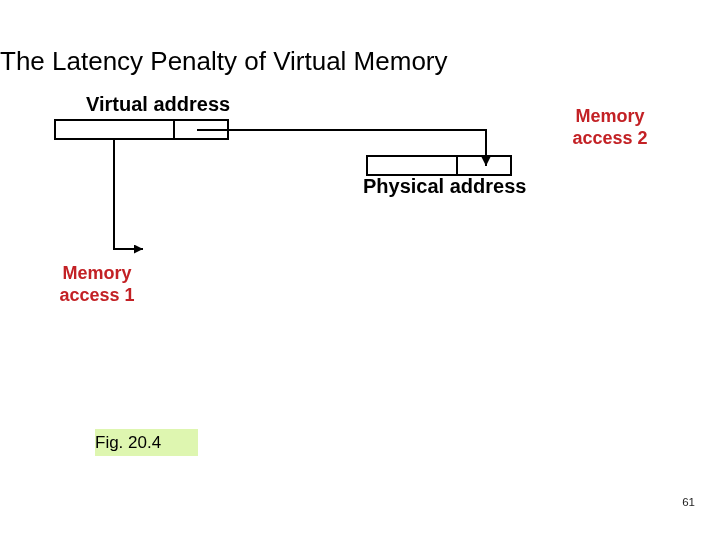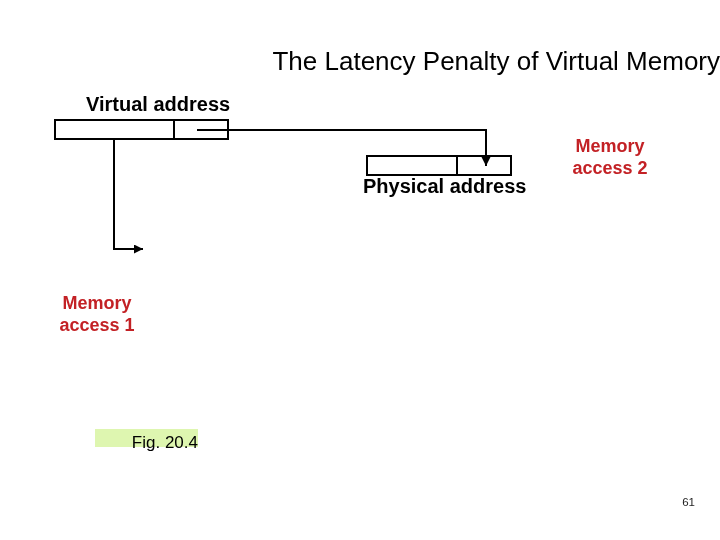--- a/index.html
+++ b/index.html
@@ -16,21 +16,21 @@
     overflow: hidden;
   }
   .slide {
     position: relative;
     width: 720px; height: 540px;
     background: #ffffff;
   }
   .abs { position: absolute; }
   .title {
     left: 0; right: 0; top: 47px;
-    text-align: right;
+    text-align: left;
     font-size: 26px;
     font-weight: 400;
     line-height: 28px;
     color: #000000;
     white-space: nowrap;
   }
   .box-label {
     font-size: 20px;
     font-weight: 700;
     color: #000000;
@@ -39,32 +39,31 @@
   }
   .virtual-label { left: 86px; top: 96px; }
   .physical-label { left: 363px; top: 178px; }
   .access-label {
     font-size: 18px;
     font-weight: 700;
     color: var(--accent_red);
     line-height: 22px;
     text-align: center;
     white-space: pre-line;
-    margin-top: 30px;
   }
   .access-2 { left: 560px; top: 105px; width: 100px; }
   .access-1 { left: 47px; top: 262px; width: 100px; }
   .fig-caption {
     left: 95px; top: 429px;
-    width: 103px; height: 18px;
+    width: 103px; height: 27px;
     background: var(--caption_highlight);
     color: #000000;
     font-size: 17px;
     line-height: 27px;
-    text-align: right;
+    text-align: left;
     white-space: nowrap;
   }
   .footer-text {
     left: 233px; top: 496px;
     font-size: 11.5px;
     color: var(--footer_gray);
     white-space: nowrap;
   }
   .page-number {
     right: 25px; top: 496px;

